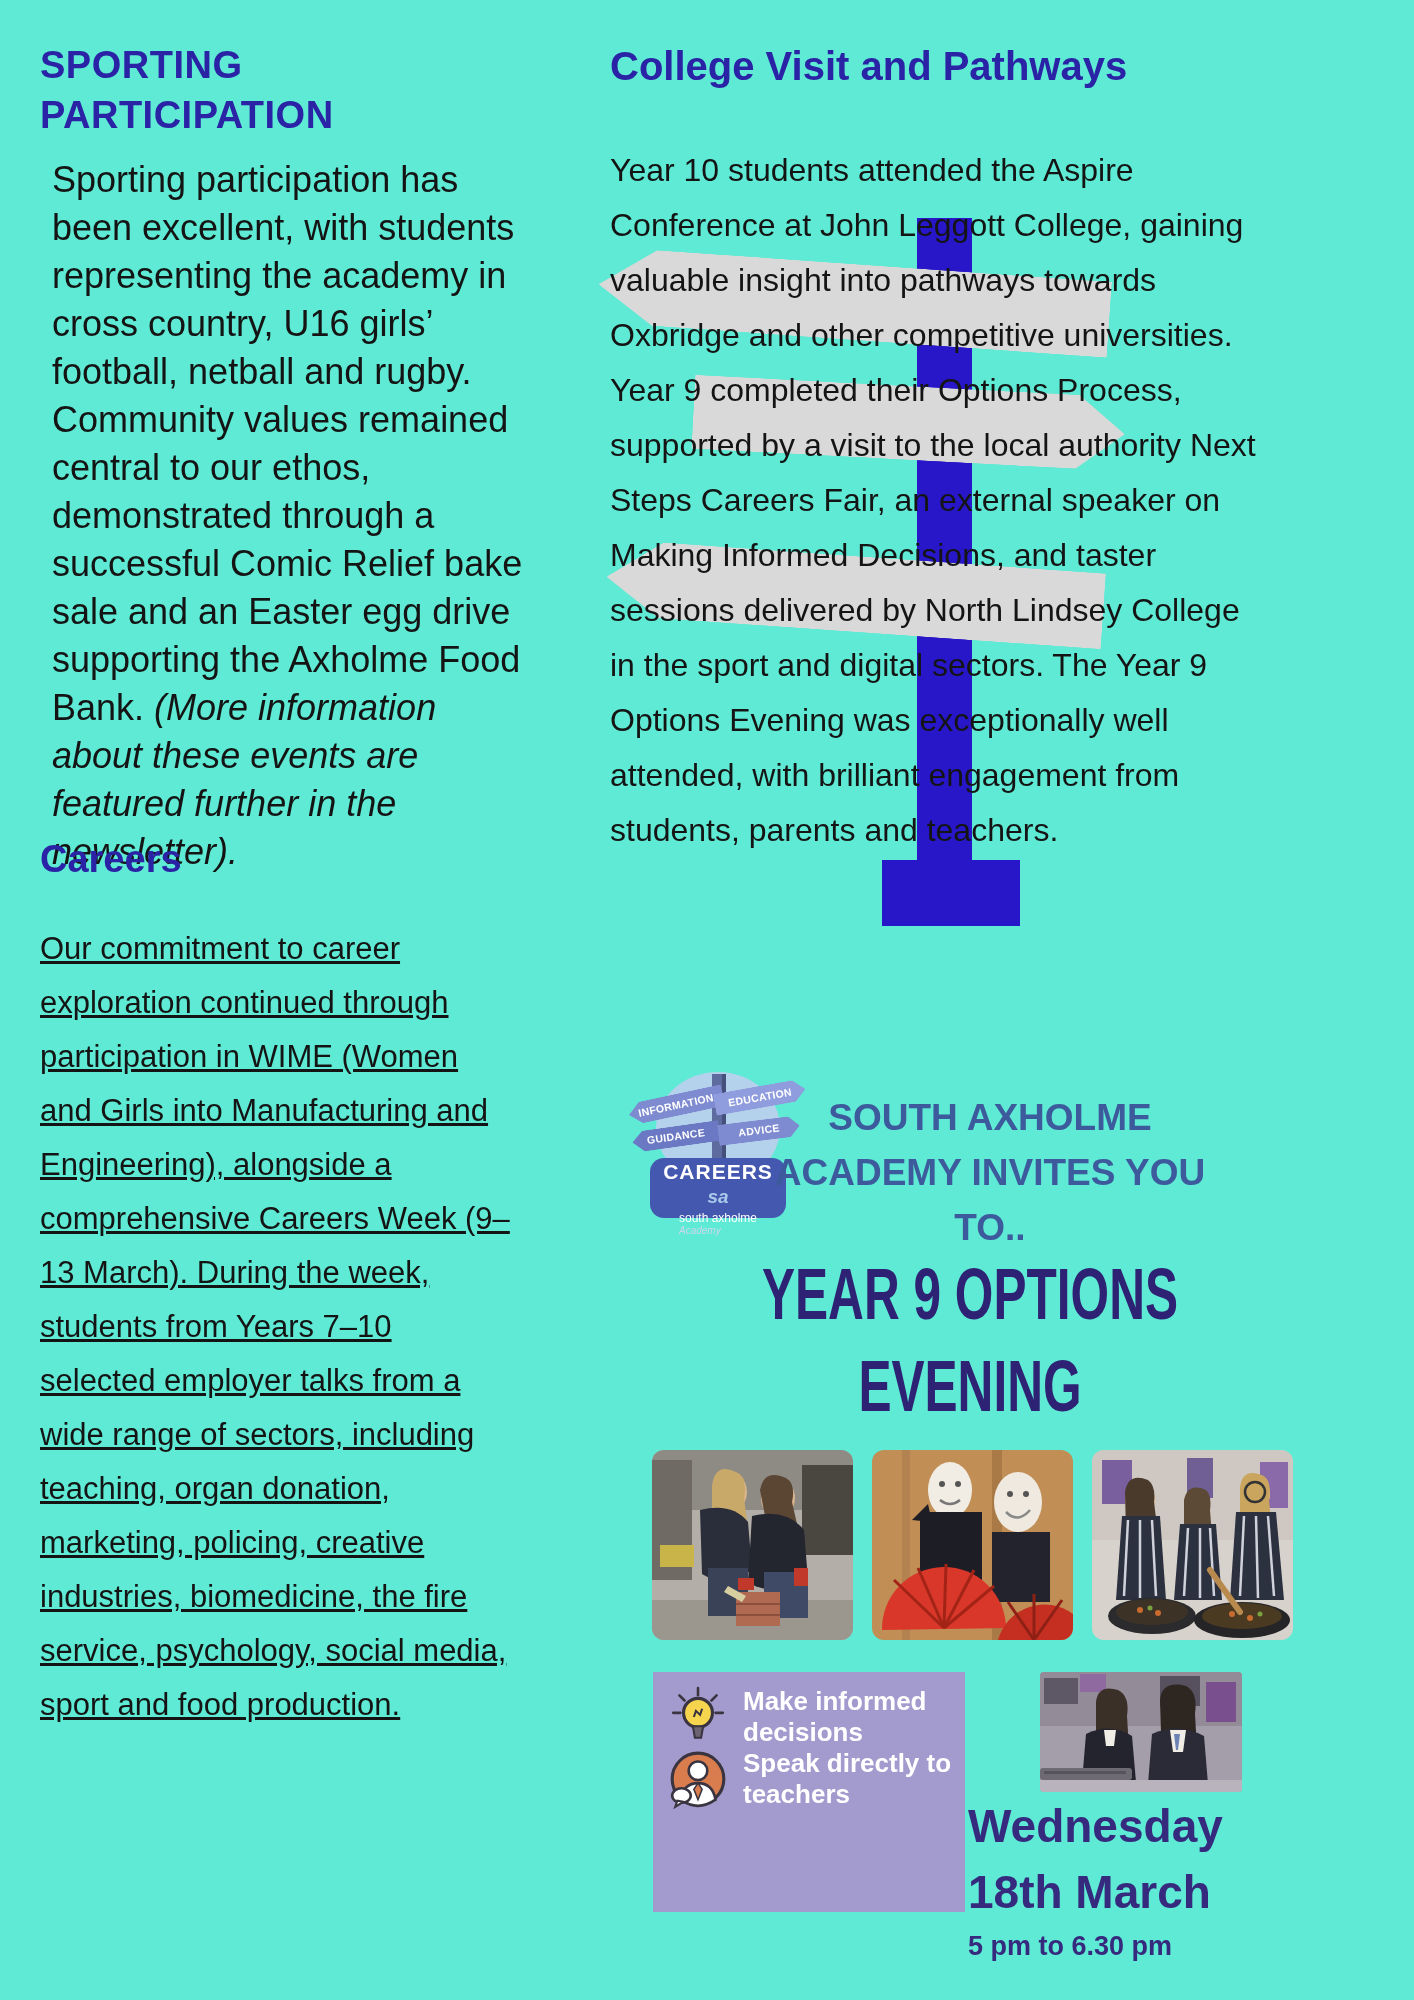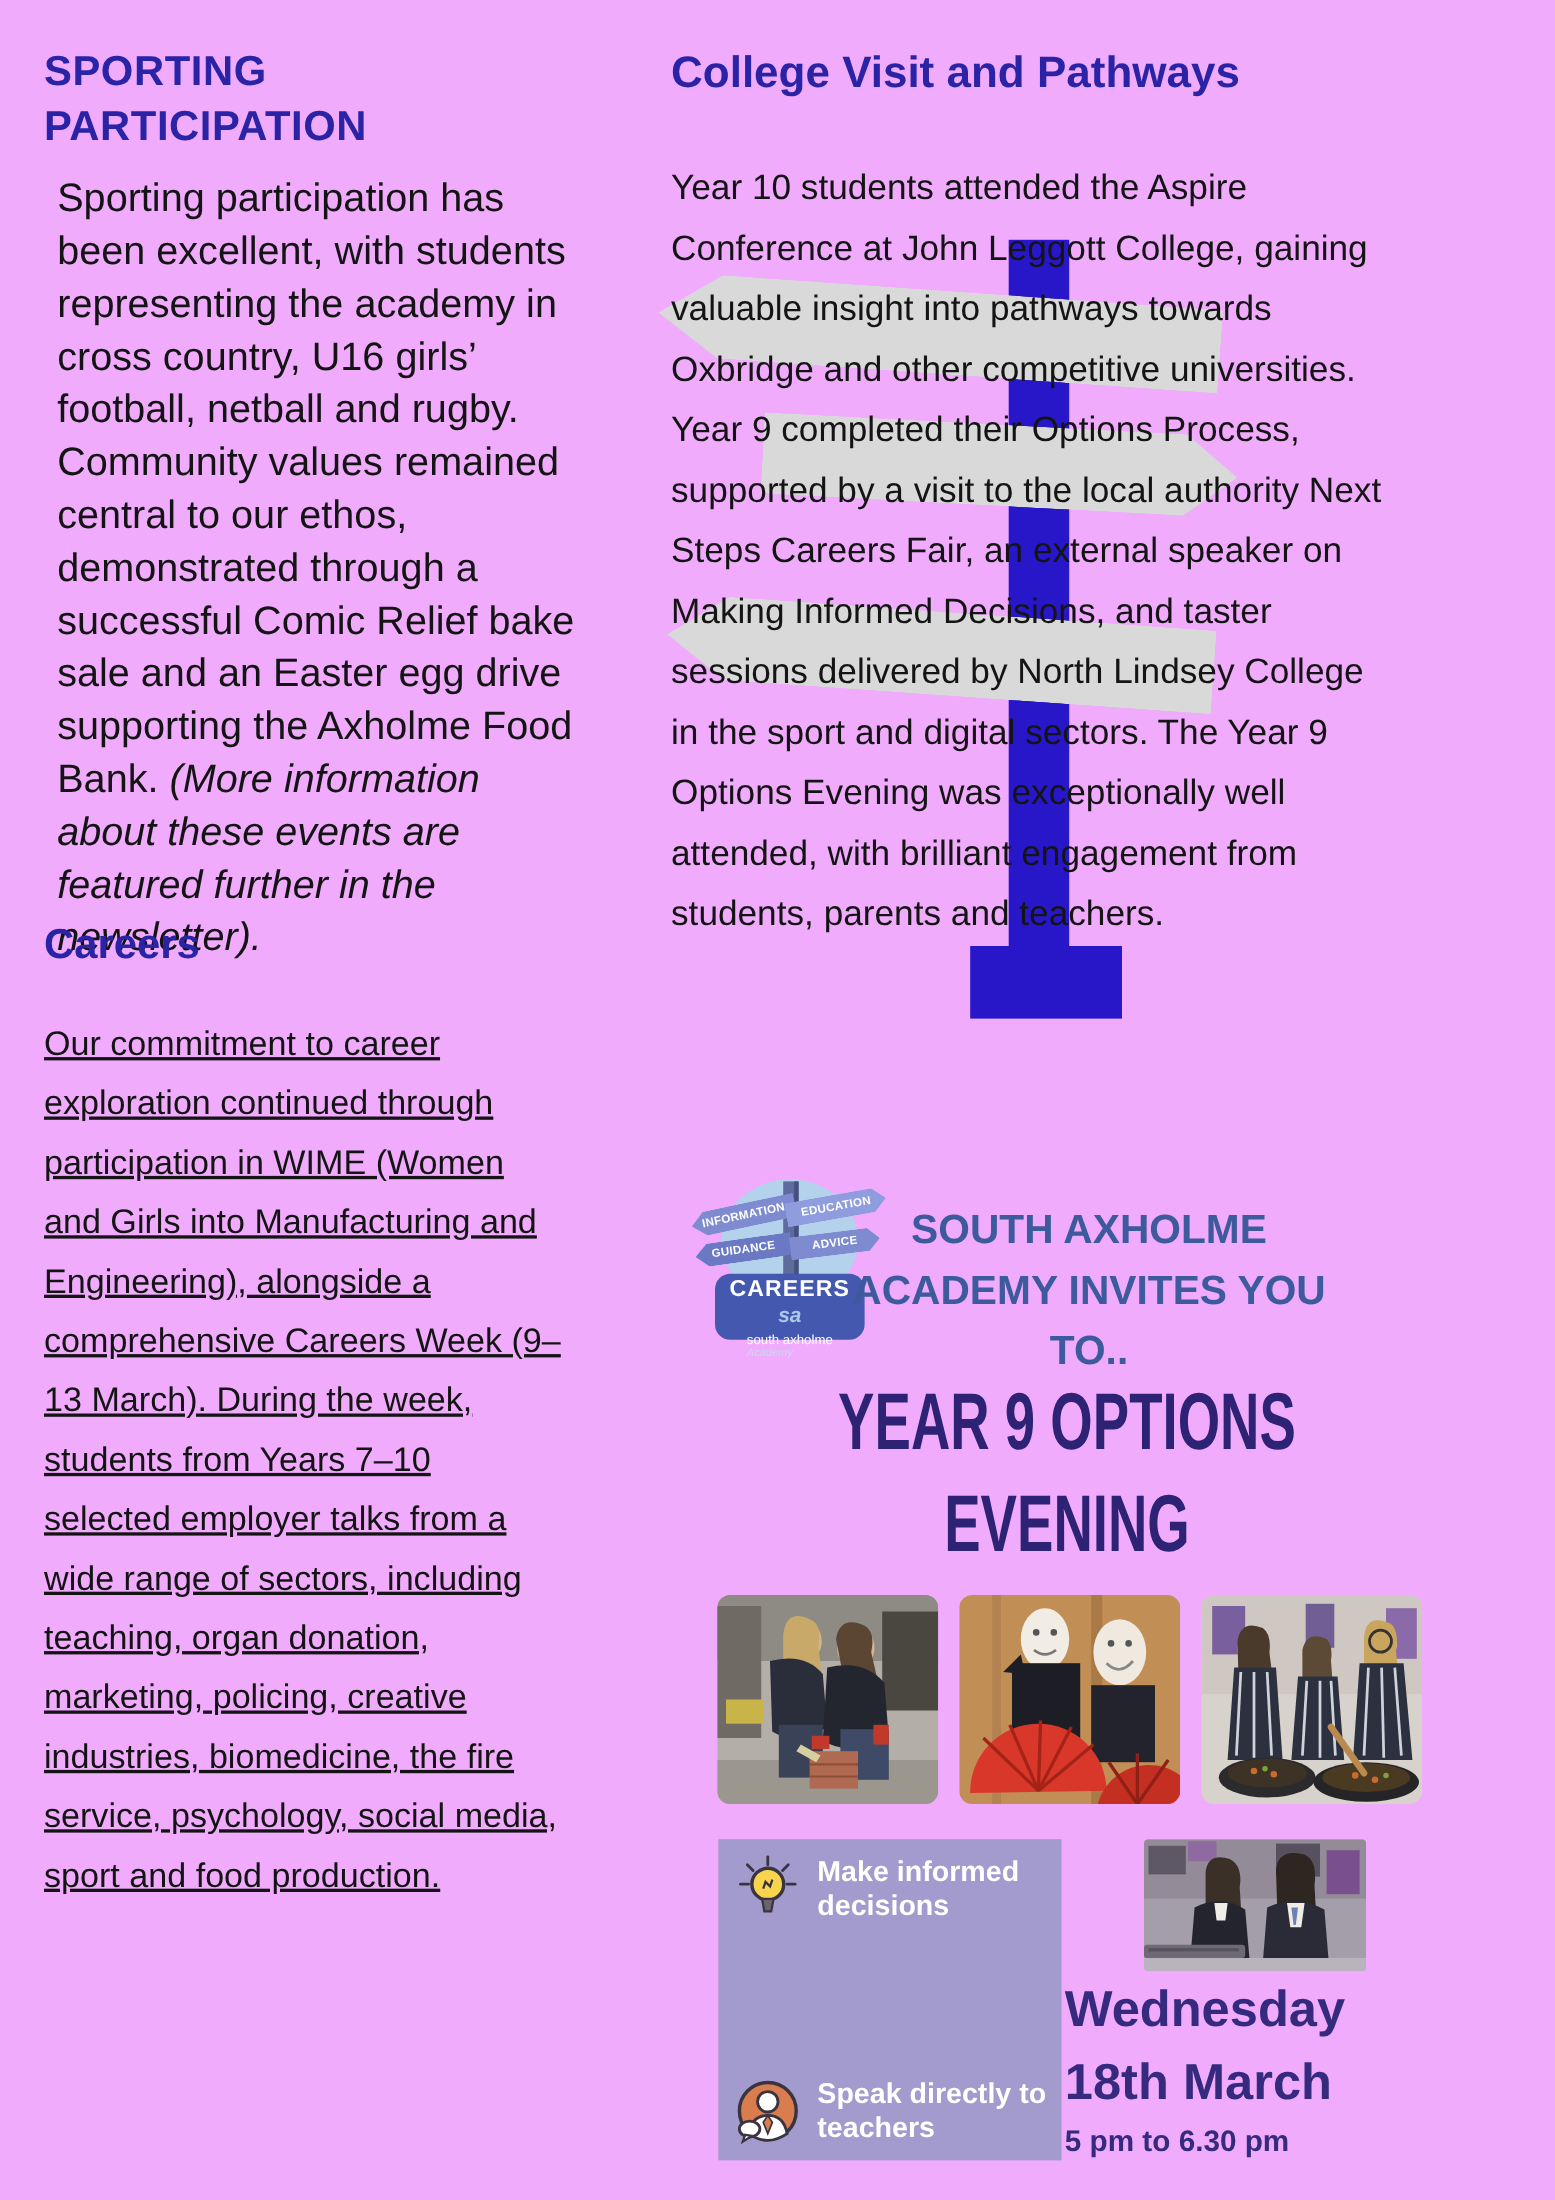--- a/index.html
+++ b/index.html
@@ -1,18 +1,18 @@
 <!DOCTYPE html>
 <html><head>
 <meta charset="utf-8">
 <style>
   * { margin:0; padding:0; box-sizing:border-box; }
   html,body { background:#e8e8e8; }
   .page {
-    position:relative; width:1414px; height:2000px; background:#f0abfc;
+    position:relative; width:1414px; height:2000px; background:#5eead4;
     font-family:"Liberation Sans", sans-serif; overflow:hidden; margin:0 auto;
     color:#111111;
   }
   .abs { position:absolute; }
 
   
   .h-blue { color:#2a23a5; font-weight:bold; }
   .left-h1 { left:40px; top:40px; width:460px; font-size:38px; line-height:50px; letter-spacing:.5px; }
   .left-h2 { left:40px; top:838px; width:300px; font-size:38px; }
   .right-h1 { left:610px; top:44px; width:700px; font-size:40px; }
@@ -69,22 +69,22 @@
 
   
   .photo { border-radius:12px; overflow:hidden; }
   .ph1 { left:652px;  top:1450px; width:201px; height:190px; }
   .ph2 { left:872px;  top:1450px; width:201px; height:190px; }
   .ph3 { left:1092px; top:1450px; width:201px; height:190px; }
   .ph4 { left:1040px; top:1672px; width:202px; height:120px; border-radius:4px; }
   .photo svg { display:block; width:100%; height:100%; }
 
   
-  .benefits { left:653px; top:1672px; width:312px; height:292px; background:#a39bce;
-              display:flex; flex-direction:column; justify-content:space-between;
+  .benefits { left:653px; top:1672px; width:312px; height:240px; background:#a39bce;
+              display:flex; flex-direction:column; justify-content:flex-start;
               padding:14px 12px 14px 14px; }
   .benefit-row { display:flex; align-items:center; gap:14px; }
   .benefit-icon { width:62px; height:62px; flex:0 0 62px; }
   .benefit-label { color:#ffffff; font-weight:bold; font-size:26px; line-height:31px; width:210px; }
 
   
   .event { left:968px; top:1800px; width:322px; text-align:left; color:#352a7d; }
   .event-day  { font-size:46px; font-weight:bold; line-height:52px; }
   .event-date { font-size:46px; font-weight:bold; line-height:52px; margin-top:14px; }
   .event-time { font-size:27px; font-weight:bold; line-height:32px; margin-top:12px; }

